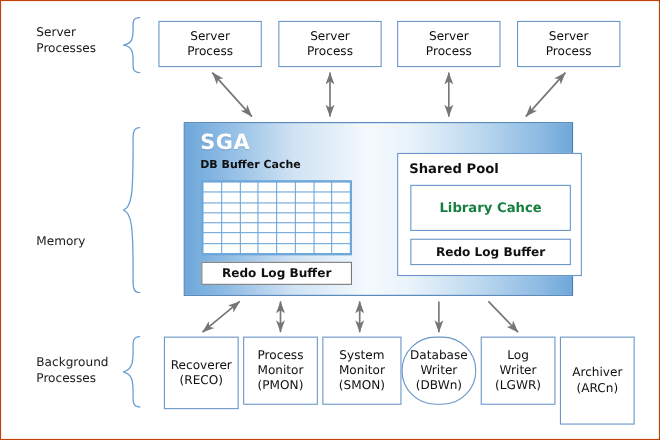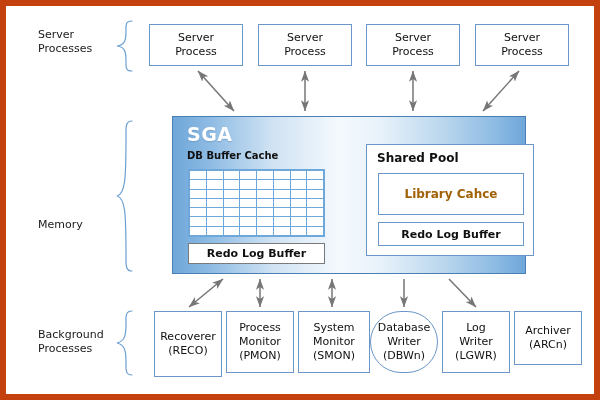--- a/index.html
+++ b/index.html
@@ -10,21 +10,21 @@
   }
   body {
     font-family: "Liberation Sans", sans-serif;
   }
 
   #canvas {
     position: relative;
     width: 600px;
     height: 400px;
     background: #ffffff;
-    border: 6px solid #c2410c;
+    border: 1px solid #c2410c;
     box-sizing: border-box;
     overflow: hidden;
   }
 
   
   .section-label {
     position: absolute;
     font-family: "DejaVu Sans", sans-serif;
     font-size: 11px;
     color: #1a1a1a;
@@ -162,21 +162,21 @@
     height: 42px;
     box-sizing: border-box;
     background: #ffffff;
     border: 1px solid #6a96c8;
     display: flex;
     align-items: center;
     justify-content: center;
     font-family: "DejaVu Sans", sans-serif;
     font-weight: bold;
     font-size: 12px;
-    color: #a16207;
+    color: #15803d;
   }
   #redo-right {
     position: absolute;
     left: 11px;
     top: 77px;
     width: 146px;
     height: 24px;
     box-sizing: border-box;
     background: #ffffff;
     border: 1px solid #6a96c8;
@@ -328,21 +328,21 @@
 (SMON)</div>
 
   <div class="box" style="left:364px; top:305px; width:68px; height:62px;border-radius:31px;">Database
 Writer
 (DBWn)</div>
 
   <div class="box" style="left:436px; top:305px; width:68px; height:62px;text-align:center;">Log
 Writer
 (LGWR)</div>
 
-  <div class="box" style="left:508px; top:305px; width:68px; height:54px;">Archiver
+  <div class="box" style="left:508px; top:305px; width:68px; height:80px;">Archiver
 (ARCn)</div>
 
   <svg id="arrows">
     <defs>
       <marker id="ah" markerWidth="9" markerHeight="9" refX="7.2" refY="3.1" orient="auto" markerUnits="strokeWidth">
         <path d="M0,0.4 L7.4,3.1 L0,5.8 L1.9,3.1 Z" fill="#767676"></path>
       </marker>
       <marker id="ah-start" markerWidth="9" markerHeight="9" refX="7.2" refY="3.1" orient="auto-start-reverse" markerUnits="strokeWidth">
         <path d="M0,0.4 L7.4,3.1 L0,5.8 L1.9,3.1 Z" fill="#767676"></path>
       </marker>

